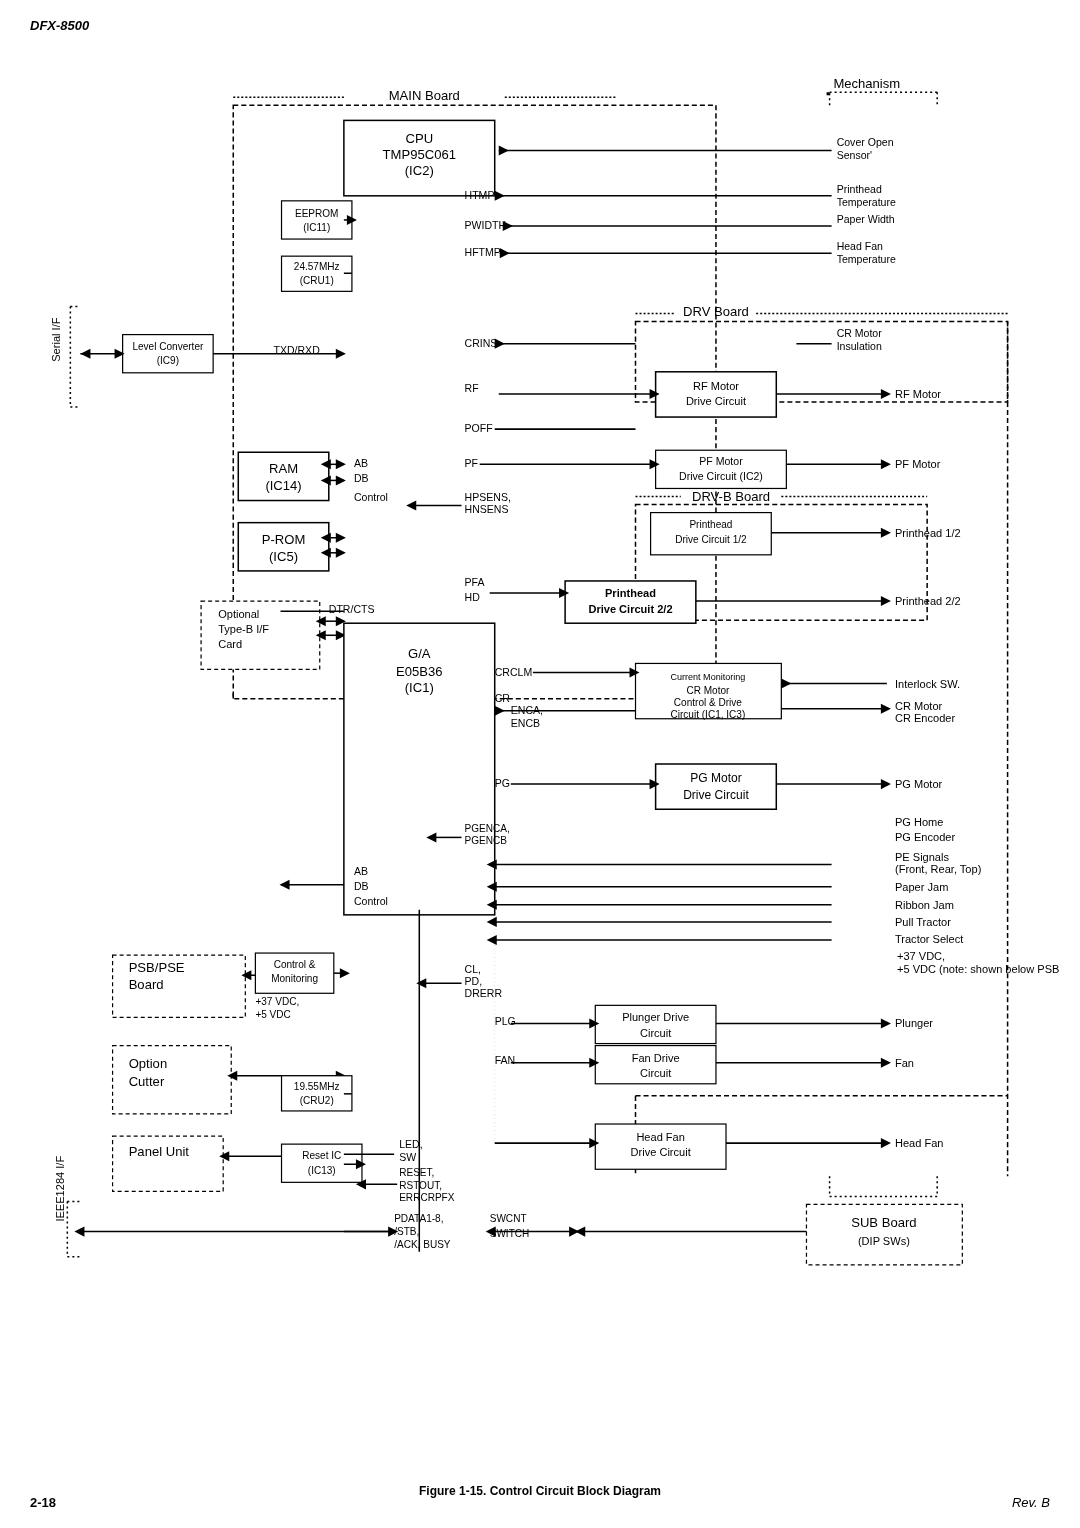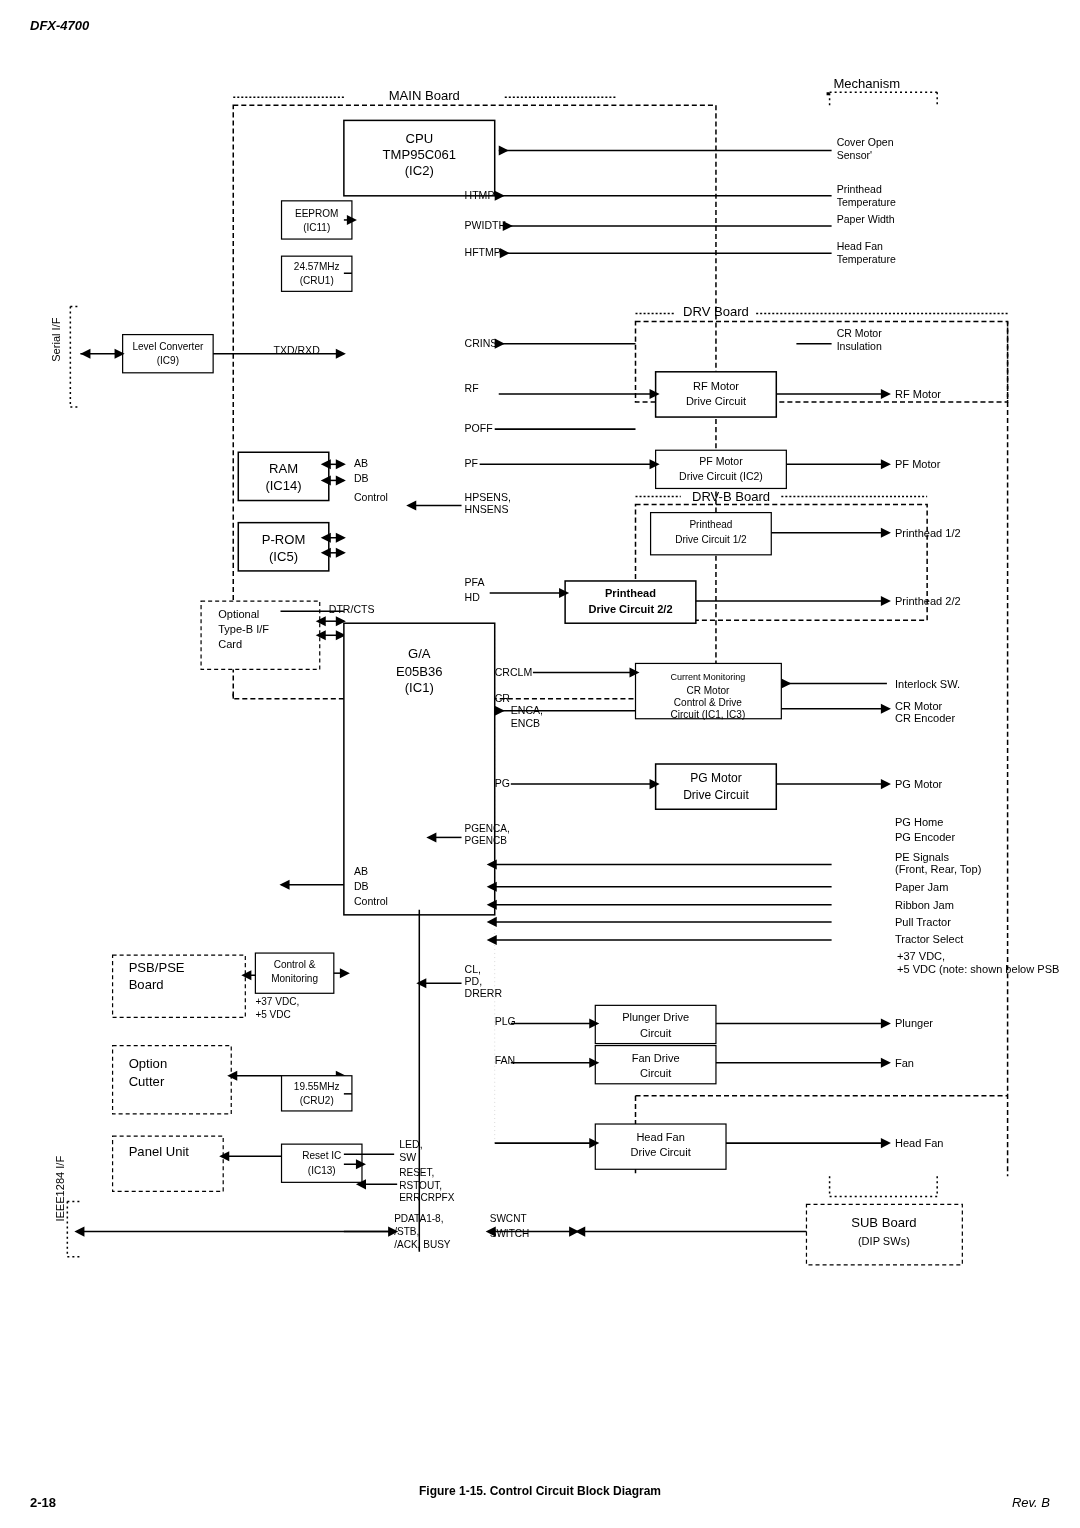--- a/index.html
+++ b/index.html
@@ -57,21 +57,21 @@
       top: 0;
       left: 0;
       width: 100%;
       height: 100%;
     }
   </style>
 </head>
 <body>
 
 <div class="page-header">
-  <span>DFX-4700</span>
+  <span>DFX-8500</span>
 </div>
 
 <div class="page-footer-left">
   <span>2-18</span>
 </div>
 
 <div class="page-footer-right">
   <span>Rev. B</span>
 </div>
 

